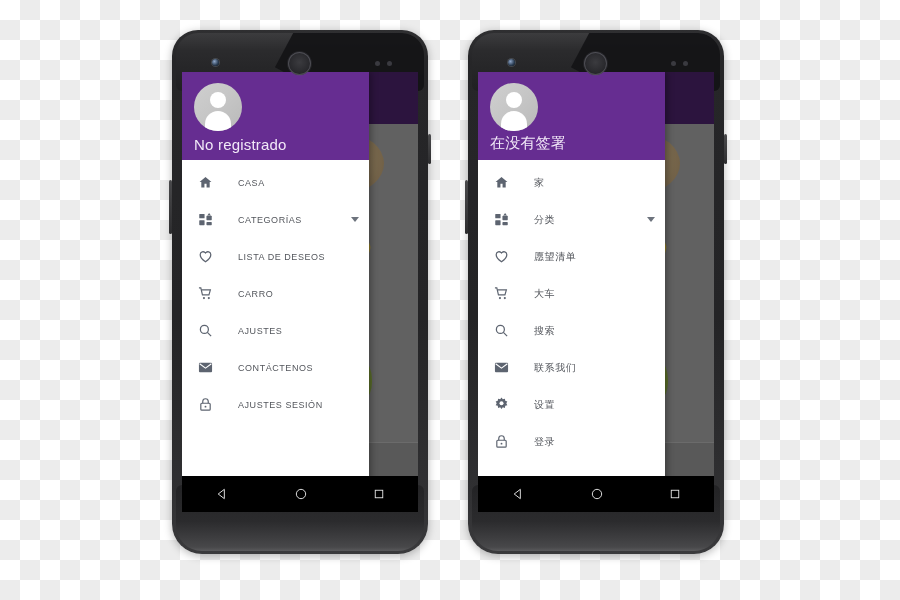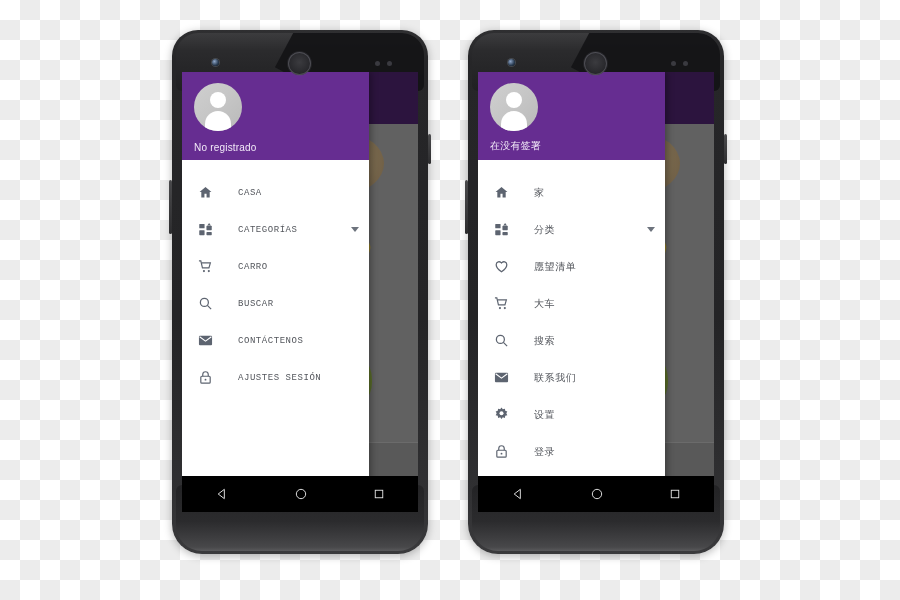--- a/index.html
+++ b/index.html
@@ -234,29 +234,28 @@
     width: 26px;
     height: 20px;
     border-radius: 13px 13px 0 0;
     background: #ffffff;
   }
   .account-name {
     position: absolute;
     left: 12px;
     bottom: 7px;
     color: #f2e9f8;
-    font-size: 10px;
+    font-size: 15px;
     letter-spacing: 0.2px;
     white-space: nowrap;
   }
   .drawer-list {
     flex: 1;
     background: #ffffff;
-    padding-top: 14px;
-    font-family: Liberation Mono, monospace;
+    padding-top: 4px;
   }
   .nav-item {
     position: relative;
     height: 37px;
     display: flex;
     align-items: center;
     padding: 0 10px 0 13px;
   }
   .nav-icon {
     flex: none;
@@ -362,40 +361,48 @@
                   <rect x="13.5" y="6" width="8.5" height="7" rx="1"></rect>
                   <rect x="2" y="13" width="8.5" height="8" rx="1"></rect>
                   <rect x="13.5" y="16" width="8.5" height="5" rx="1"></rect>
                   <path d="M17.75 1.5l3 4h-6z"></path>
                 </svg>
             </span>
             <span class="nav-label">CATEGORÍAS</span>
             <span class="nav-caret"></span>
           </div>
 
+          <div class="nav-item">
+            <span class="nav-icon">
+              <svg width="15" height="15" viewBox="0 0 24 24" fill="none" stroke="currentColor" stroke-width="2">
+                  <path d="M12 20.5S3.5 14.8 3.5 9.2A4.7 4.7 0 0 1 12 6.4a4.7 4.7 0 0 1 8.5 2.8c0 5.6-8.5 11.3-8.5 11.3z"></path>
+                </svg>
+            </span>
+            <span class="nav-label">LISTA DE DESEOS</span>
+          </div>
 
           <div class="nav-item">
             <span class="nav-icon">
               <svg width="15" height="15" viewBox="0 0 24 24" fill="none" stroke="currentColor" stroke-width="1.9">
                   <path d="M1.5 3h3l2.6 11.2h10.4l2.3-8H6.2"></path>
                   <circle cx="9.5" cy="19.3" r="1.7" fill="currentColor" stroke="none"></circle>
                   <circle cx="17.3" cy="19.3" r="1.7" fill="currentColor" stroke="none"></circle>
                 </svg>
             </span>
             <span class="nav-label">CARRO</span>
           </div>
 
           <div class="nav-item">
             <span class="nav-icon">
               <svg width="15" height="15" viewBox="0 0 24 24" fill="none" stroke="currentColor" stroke-width="2">
                   <circle cx="10.2" cy="10.2" r="6.4"></circle>
                   <path d="M15 15l6 6"></path>
                 </svg>
             </span>
-            <span class="nav-label">BUSCAR</span>
+            <span class="nav-label">AJUSTES</span>
           </div>
 
           <div class="nav-item">
             <span class="nav-icon">
               <svg width="15" height="15" viewBox="0 0 24 24" fill="currentColor">
                   <rect x="1.5" y="4.5" width="21" height="15" rx="1.6"></rect>
                   <path d="M2.6 6.1 12 13l9.4-6.9" fill="none" stroke="#ffffff" stroke-width="1.8"></path>
                 </svg>
             </span>
             <span class="nav-label">CONTÁCTENOS</span>

